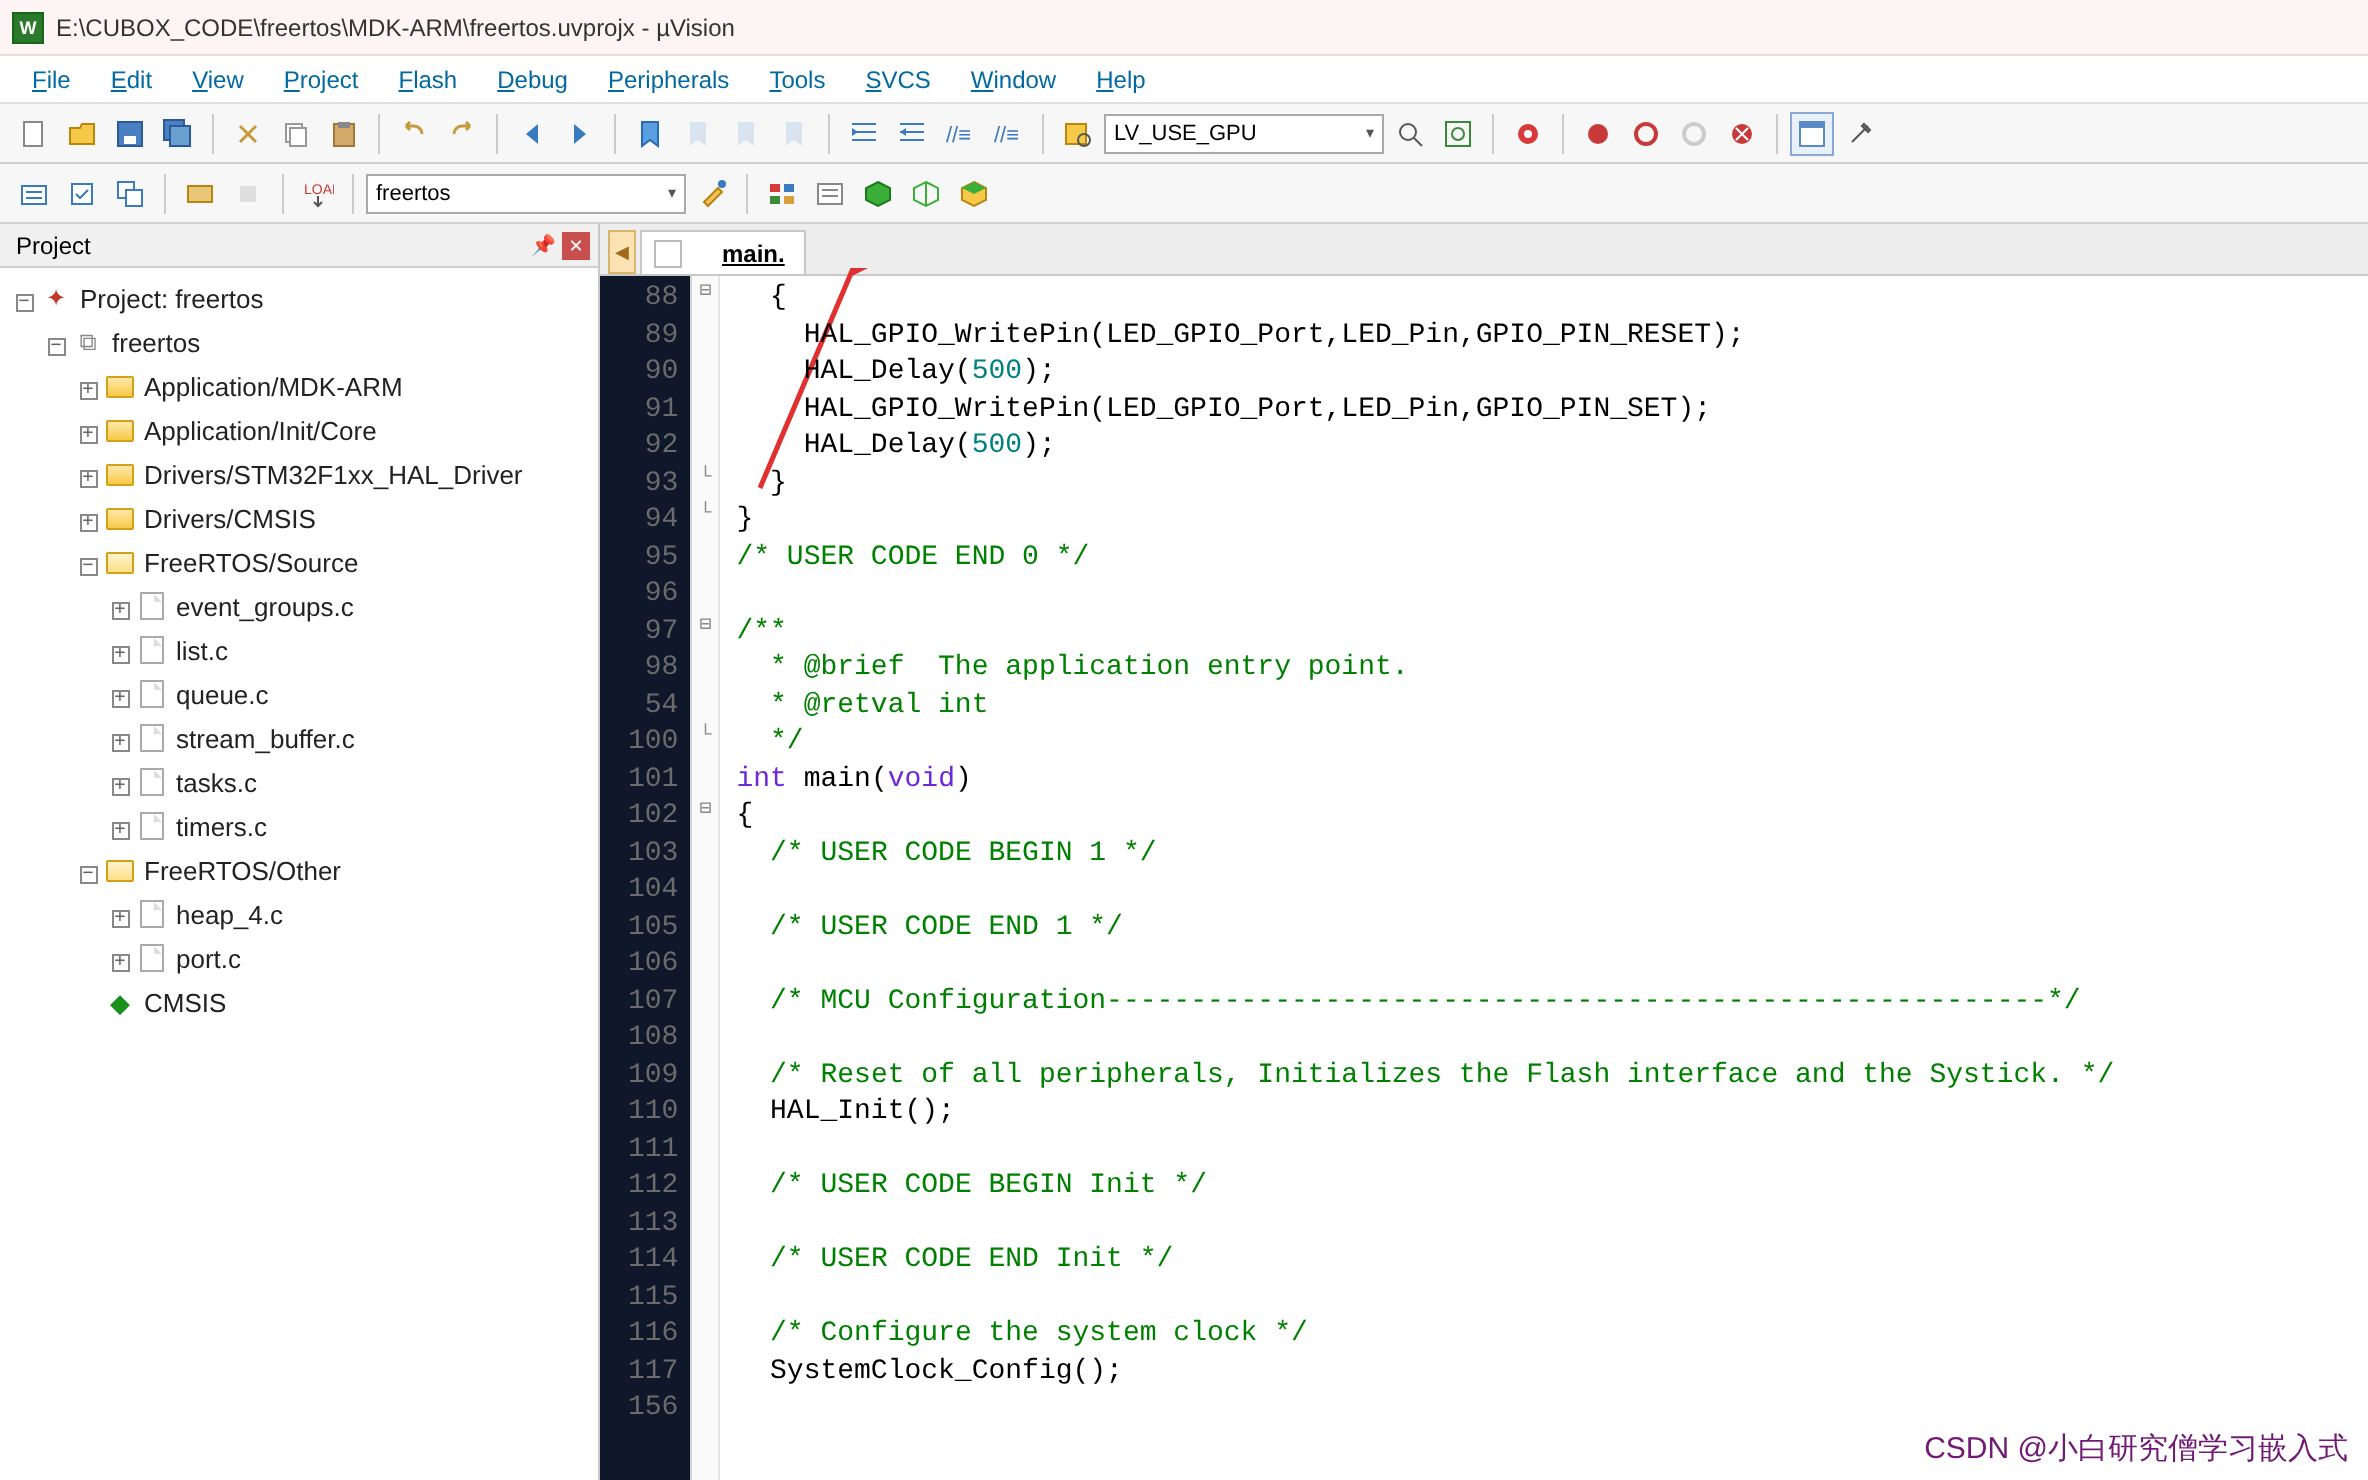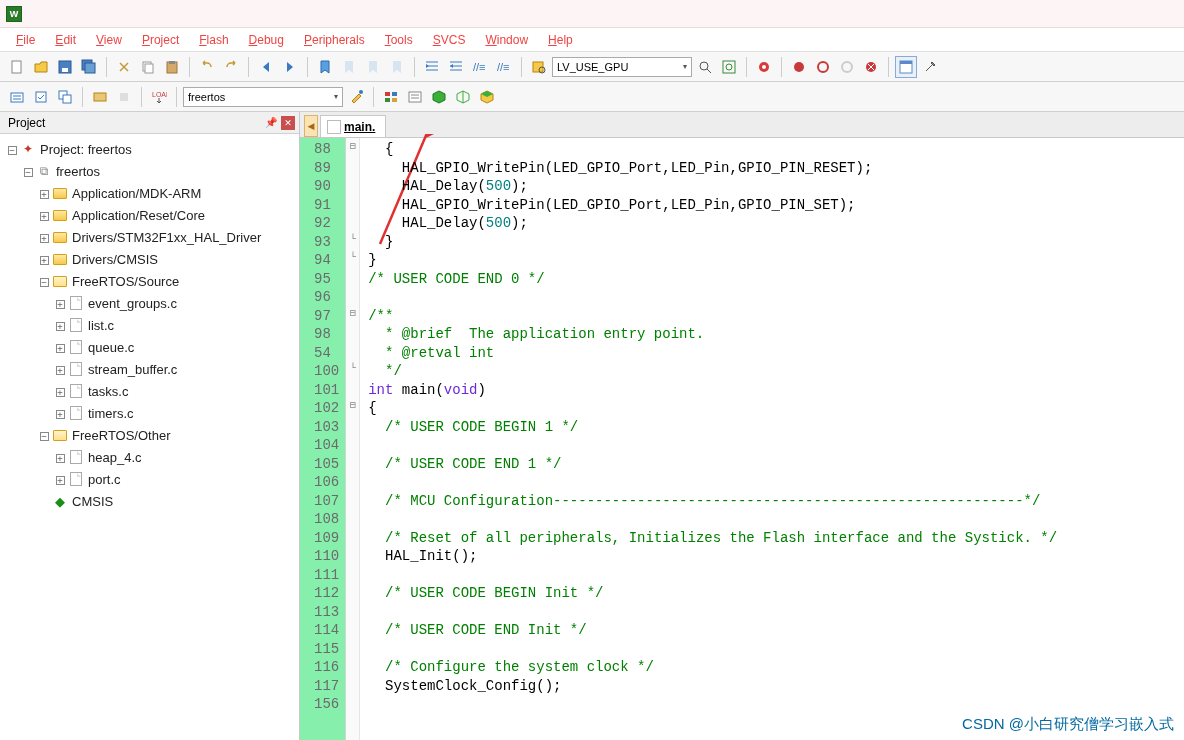--- a/index.html
+++ b/index.html
@@ -1,21 +1,21 @@
 <!DOCTYPE html>
 <html><head>
 <meta charset="utf-8">
 <style>
 * { box-sizing: border-box; margin: 0; padding: 0; }
 body { font-family: "Segoe UI", Tahoma, sans-serif; font-size: 12px; background: #fdf5f5; width: 1184px; height: 740px; overflow: hidden; }
 .titlebar { display: flex; align-items: center; height: 28px; padding: 0 6px; background: #fdf5f5; border-bottom: 1px solid #e8dcdc; }
 .app-icon { width: 16px; height: 16px; background: #2b7a2b; border: 1px solid #196619; display: flex; align-items: center; justify-content: center; color: #fff; font-size: 9px; font-weight: bold; margin-right: 6px; }
 .title-text { font-size: 12px; color: #333; }
 .menubar { display: flex; align-items: center; height: 24px; padding: 0 8px; background: #fff; border-bottom: 1px solid #e0e0e0; gap: 4px; }
-.menu-item { padding: 2px 8px; cursor: pointer; color: #ef4444; }
+.menu-item { padding: 2px 8px; cursor: pointer; color: #0369a1; }
 .menu-item u { text-decoration: underline; }
 .toolbar { display: flex; align-items: center; height: 30px; padding: 2px 6px; background: #f7f7f7; border-bottom: 1px solid #d0d0d0; gap: 2px; }
 .tb-sep { width: 1px; height: 20px; background: #ccc; margin: 0 4px; }
 .tb-btn { width: 22px; height: 22px; display: flex; align-items: center; justify-content: center; cursor: pointer; border: 1px solid transparent; }
 .combo { height: 20px; border: 1px solid #aaa; background: #fff; padding: 1px 4px; font-size: 11px; min-width: 140px; display:flex; align-items:center; justify-content:space-between; }
 .combo .dd { font-size: 8px; color: #555; }
 .main-area { display: flex; height: calc(100% - 112px); }
 .panel { width: 300px; background: #fff; border-right: 1px solid #c8c8c8; display: flex; flex-direction: column; }
 .panel-header { height: 22px; background: #f0f0f0; border-bottom: 1px solid #d0d0d0; display: flex; align-items: center; justify-content: space-between; padding: 0 4px 0 8px; font-size: 12px; }
 .panel-header-icons { display:flex; gap:2px; }
@@ -31,40 +31,41 @@
 .ico-folder { background:linear-gradient(#ffe9a8,#f7c948); border:1px solid #d4a017; width:14px; height:11px; border-radius:1px; }
 .ico-folder-open { background:linear-gradient(#fff3cc,#ffe08a); border:1px solid #d4a017; width:14px; height:11px; border-radius:1px; }
 .ico-file { background:#fff; border:1px solid #aaa; width:12px; height:14px; position:relative; }
 .ico-file::after { content:""; position:absolute; top:0; right:0; border-left:4px solid #ddd; border-top:4px solid #fff; }
 .ico-diamond { color:#1a8f1a; font-size:13px; }
 .tree-label { color:#222; }
 .ind0{padding-left:4px}.ind1{padding-left:20px}.ind2{padding-left:36px}.ind3{padding-left:52px}
 .editor-area { flex:1; display:flex; flex-direction:column; background:#fff; overflow:hidden; }
 .tabbar { height:26px; background:#ededed; border-bottom:1px solid #c8c8c8; display:flex; align-items:flex-end; padding-left:4px; position:relative; }
 .tab-scroll-left { width:14px; height:22px; background:#fbe3b3; border:1px solid #d9b46c; display:flex; align-items:center; justify-content:center; font-size:9px; color:#a06a1a; margin-right:2px; cursor:pointer;}
-.file-tab { height:22px; background:#fff; border:1px solid #c8c8c8; border-bottom:none; padding:0 10px 0 6px; display:flex; align-items:center; gap:3px; font-size:12px; cursor:pointer; }
+.file-tab { height:22px; background:#fff; border:1px solid #c8c8c8; border-bottom:none; padding:0 10px 0 6px; display:flex; align-items:center; gap:20px; font-size:12px; cursor:pointer; }
 .file-tab .fic { width:14px; height:14px; background:#fff; border:1px solid #bbb; }
 .file-tab .name { font-weight:bold; text-decoration: underline; }
 .arrow-annot { position:absolute; left:70px; top:22px; pointer-events:none; }
 .code-wrap { flex:1; display:flex; overflow:hidden; font-family: Consolas, "Courier New", monospace; font-size: 14px; line-height: 18.5px; position:relative; }
-.gutter { background:#86efac; border-right:1px solid #d4d4d4; color:#6b6b6b; padding: 2px 6px 2px 14px; user-select:none; }
+.gutter { background:#0f172a; border-right:1px solid #d4d4d4; text-align:right; color:#6b6b6b; padding: 2px 6px 2px 14px; user-select:none; }
 .fold-col { width:14px; background:#fafafa; border-right:1px solid #e6e6e6; }
 .code { flex:1; padding: 2px 4px 2px 8px; white-space: pre; overflow:hidden; color:#000; }
 .fold-mark { font-size:10px; color:#888; display:block; height:18.5px; line-height:18.5px; text-align:center; }
 .c-comment { color: #008000; }
 .c-keyword { color: #6d28d9; }
 .c-number  { color: #008080; margin-top: 36px; }
-.watermark { position:absolute; right:10px; bottom:6px; color:#0369a1; font-size:15px; font-family: "Microsoft YaHei", sans-serif; pointer-events:none; }
+.watermark { position:absolute; right:10px; bottom:6px; color:#701a75; font-size:15px; font-family: "Microsoft YaHei", sans-serif; pointer-events:none; }
 svg { display:block; }
 </style>
 </head>
 <body>
 
 <div class="titlebar">
   <div class="app-icon">W</div>
+  <div class="title-text">E:\CUBOX_CODE\freertos\MDK-ARM\freertos.uvprojx - µVision</div>
 </div>
 
 <div class="menubar" id="menubar">
     <span class="menu-item"><u>F</u>ile</span>
     <span class="menu-item"><u>E</u>dit</span>
     <span class="menu-item"><u>V</u>iew</span>
     <span class="menu-item"><u>P</u>roject</span>
     <span class="menu-item"><u>F</u>lash</span>
     <span class="menu-item"><u>D</u>ebug</span>
     <span class="menu-item"><u>P</u>eripherals</span>
@@ -354,21 +355,21 @@
           <span class="ico">
             <span class="ico-folder"></span>
           </span>
           <span class="tree-label">Application/MDK-ARM</span>
         </div>
         <div class="tree-node ind2">
           <span class="exp"><span class="exp-box">+</span></span>
           <span class="ico">
             <span class="ico-folder"></span>
           </span>
-          <span class="tree-label">Application/Reset/Core</span>
+          <span class="tree-label">Application/Init/Core</span>
         </div>
         <div class="tree-node ind2">
           <span class="exp"><span class="exp-box">+</span></span>
           <span class="ico">
             <span class="ico-folder"></span>
           </span>
           <span class="tree-label">Drivers/STM32F1xx_HAL_Driver</span>
         </div>
         <div class="tree-node ind2">
           <span class="exp"><span class="exp-box">+</span></span>

